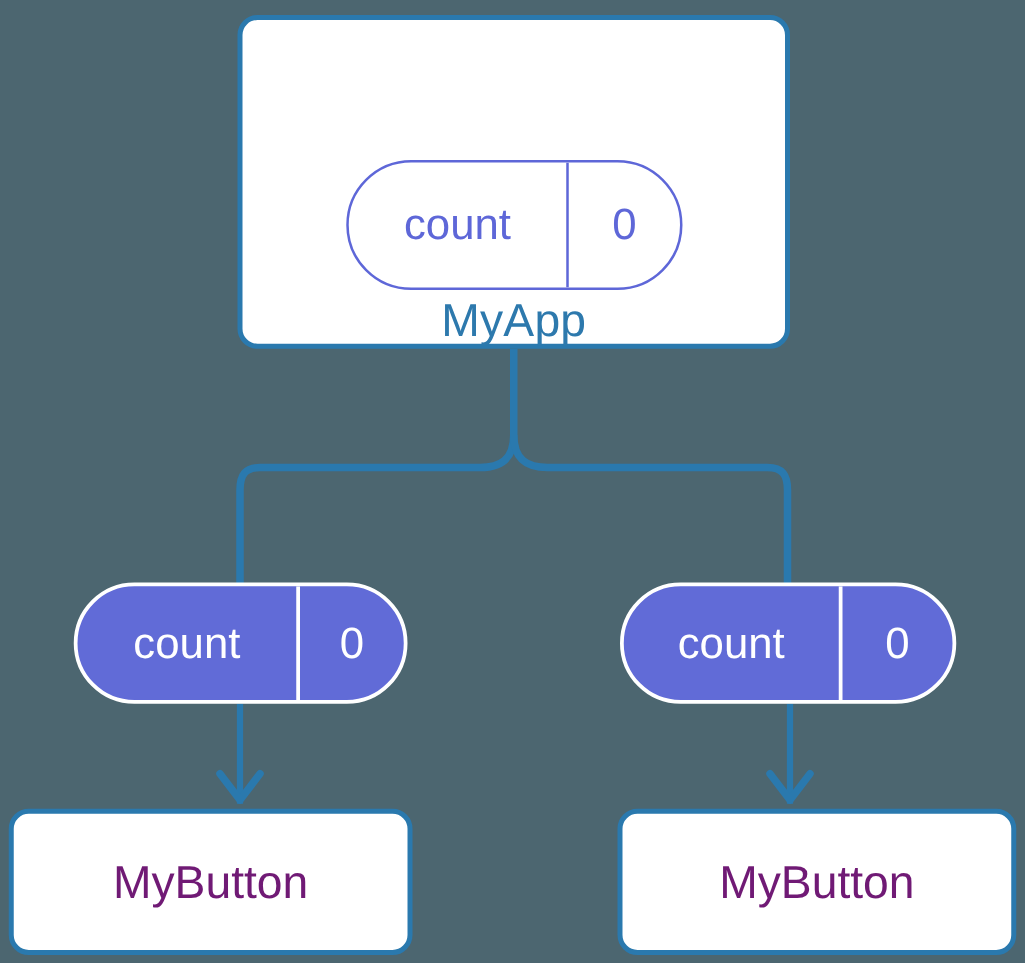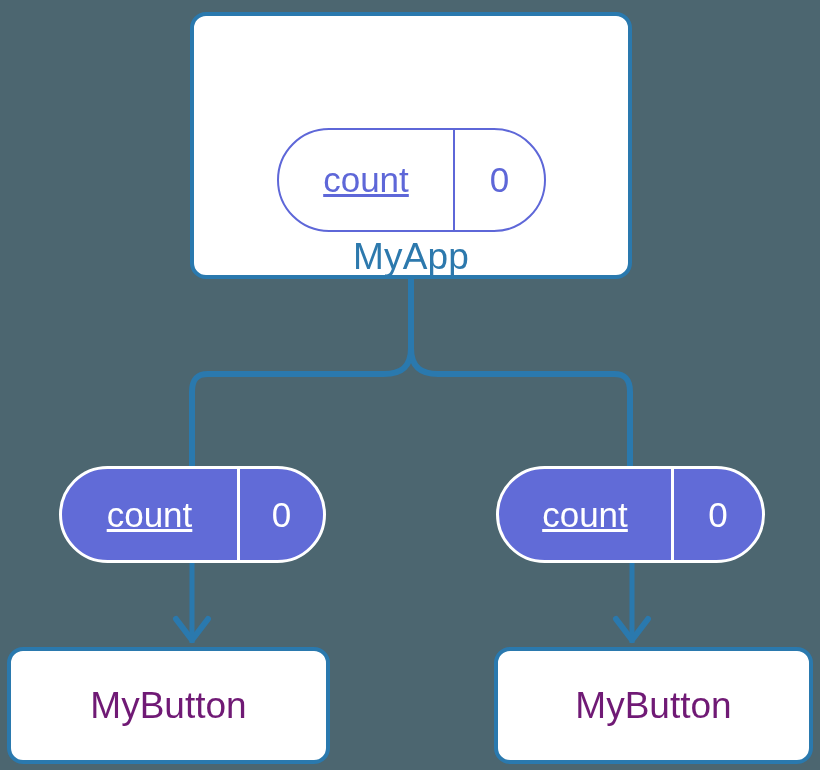--- a/index.html
+++ b/index.html
@@ -86,21 +86,21 @@
     align-items: stretch;
     border-radius: 999px;
     overflow: hidden;
   }
   .pill .cell {
     display: flex;
     align-items: center;
     justify-content: center;
     box-sizing: border-box;
   }
-  .pill .cell-key { flex: 0 0 auto; text-decoration: underline; }
+  .pill .cell-key { flex: 0 0 auto; }
   .pill .cell-val { flex: 1 1 auto; }
 
   
   .pill-outline {
     border: 2px solid #5e67d8;
     background: #ffffff;
   }
   .pill-outline .cell {
     color: #5e67d8;
     font-size: 35px;

